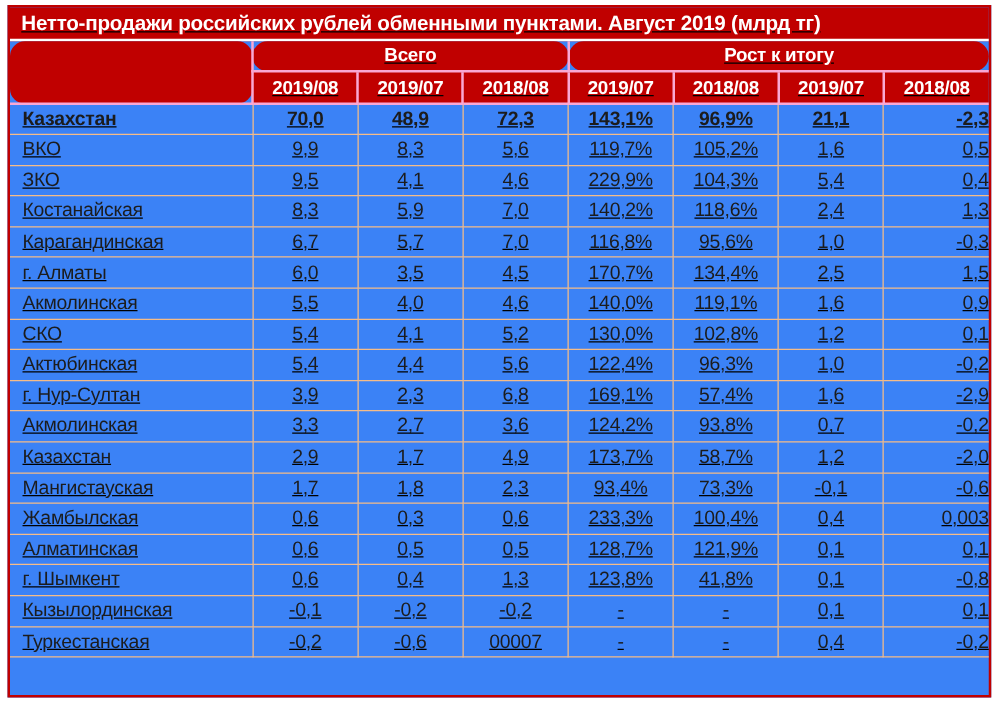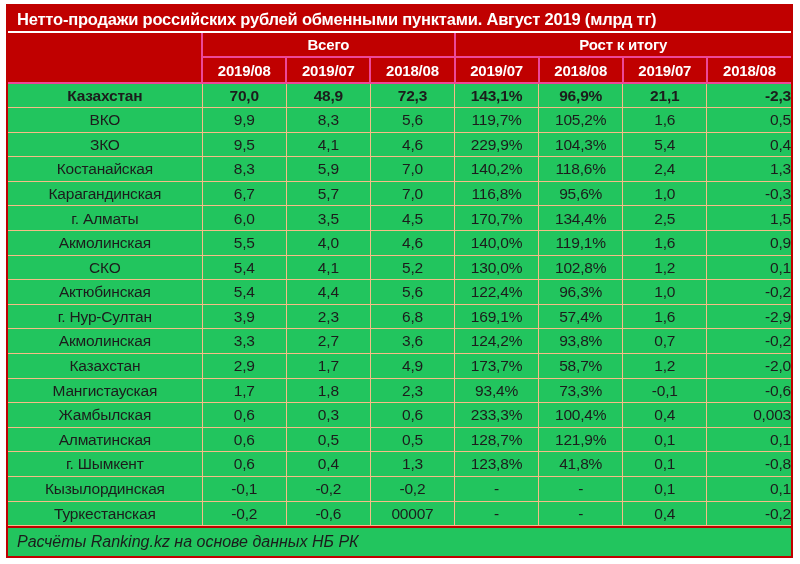--- a/index.html
+++ b/index.html
@@ -5,23 +5,24 @@
   * { margin: 0; padding: 0; box-sizing: border-box; }
   html, body {
     width: 800px; height: 564px;
     background: #ffffff;
     font-family: "Liberation Sans", "DejaVu Sans", sans-serif;
   }
   .figure {
     position: absolute;
     top: 4px; left: 6px; right: 7px; bottom: 6px;
     border: 2px solid #c00000;
-    background: #22c55e;
+    background: #3b82f6;
     display: flex;
     flex-direction: column;
+    text-decoration: underline;
   }
   .title-bar {
     background: #c00000;
     color: #ffffff;
     font-weight: bold;
     font-size: 16.5px;
     line-height: 25px;
     height: 27px;
     padding: 1px 0 1px 9px;
     border-bottom: 2px solid #ffffff;
@@ -32,41 +33,42 @@
     width: 100%;
     border-collapse: collapse;
     table-layout: fixed;
   }
   col.c-region { width: 24.8%; }
   col.c-val { width: 10.742%; }
   thead th {
     background: #c00000;
     color: #ffffff;
     font-weight: bold;
-    border: 2px solid #ec4899;
+    border: 2px solid #f9a8d4;
     font-size: 15px;
     text-align: center;
     letter-spacing: -0.2px;
   }
   thead tr.group-row th { height: 24px; }
   thead tr.year-row th { height: 26px; }
   thead th:first-child { border-left: none; }
   thead th:last-child { border-right: none; }
-  thead tr:first-child th { border-top: none; }
+  thead tr:first-child th { border-top: none; border-radius: 12px; }
   tbody td {
     border: 1px solid #f6bc87;
     height: 24.6px;
     font-size: 15.5px;
     color: #1c1c1c;
     text-align: center;
     line-height: 1;
     letter-spacing: -0.2px;
   }
   tbody td.c-name {
-    text-align: center;
+    text-align: left;
+    padding-left: 10px;
   }
   tbody tr.bold td { font-weight: bold; }
   tbody tr td:first-child { border-left: none; }
   tbody tr td:last-child { border-right: none; text-align: right; }
   .source-note {
     flex: 1;
     border-top: 2px solid #c00000;
     font-style: italic;
     font-size: 16px;
     color: #1c1c1c;
@@ -286,14 +288,13 @@
     <td>-0,6</td>
     <td>00007</td>
     <td>-</td>
     <td>-</td>
     <td>0,4</td>
     <td>-0,2</td>
   </tr>
       </tbody>
   </table>
 
-  <div class="source-note">Расчёты Ranking.kz на основе данных НБ РК</div>
 </div>
 
 </body></html>

